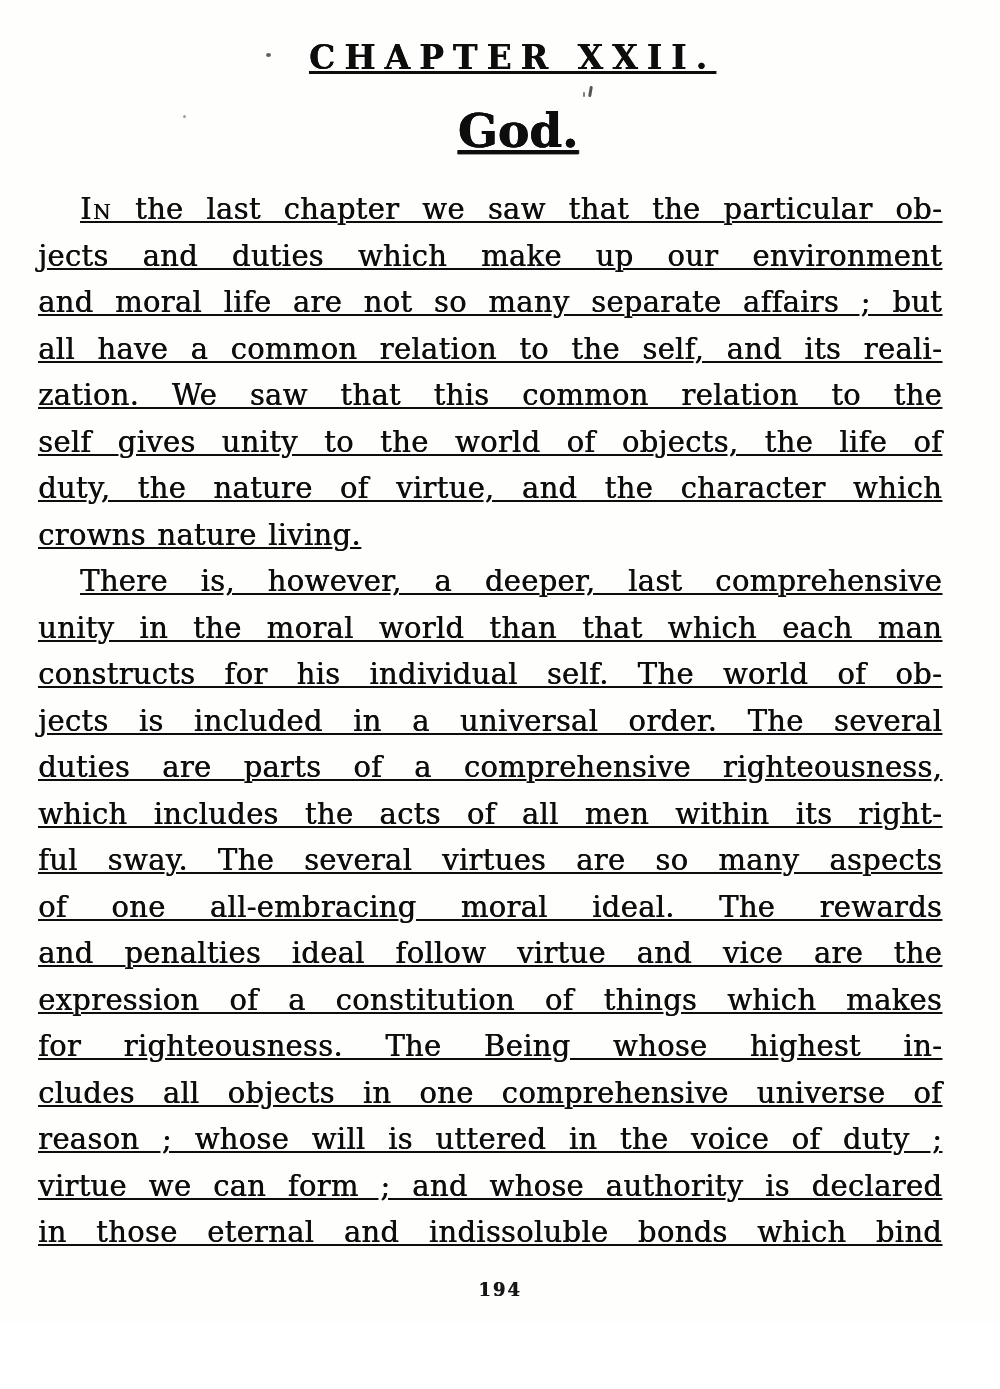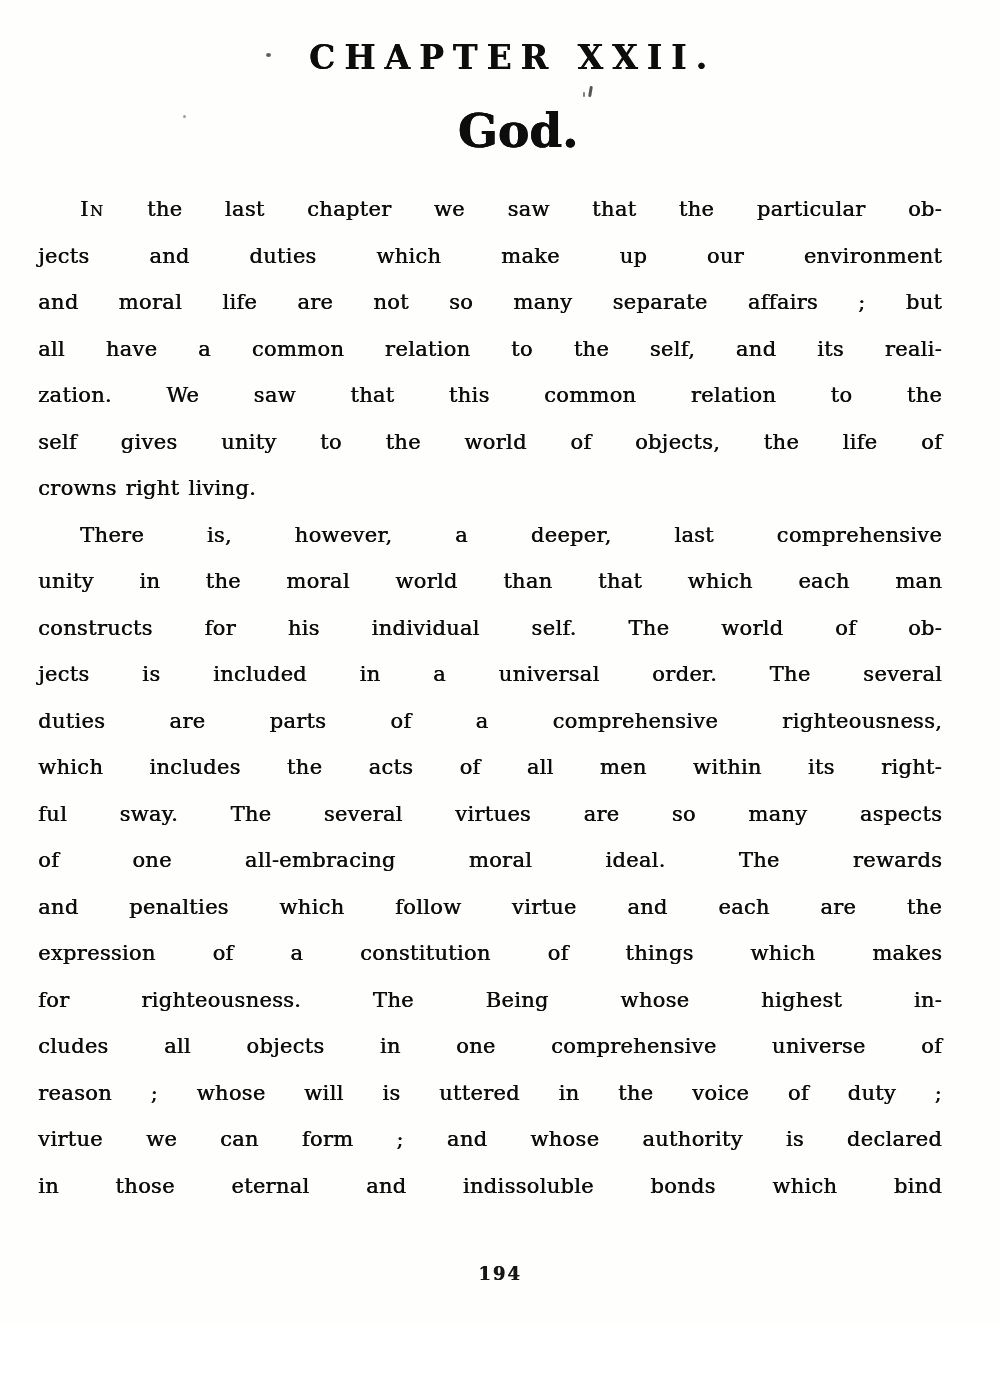--- a/index.html
+++ b/index.html
@@ -8,20 +8,21 @@
     background: #ffffff;
   }
   .page {
     position: relative;
     width: 1000px;
     height: 1324px;
     background: #fefefd;
     font-family: "DejaVu Serif", "Liberation Serif", serif;
     color: #0d0d0d;
     overflow: hidden;
+    text-decoration: underline;
   }
   .chapter-heading {
     margin: 0;
     padding-top: 38px;
     text-align: center;
     font-size: 33px;
     font-weight: bold;
     letter-spacing: 9px;
     text-indent: 9px; 
     transform: translateX(8px);
@@ -31,21 +32,21 @@
     margin: 0;
     padding-top: 26px;
     text-align: center;
     font-size: 47px;
     font-weight: bold;
     transform: translateX(18px);
     text-shadow: 0.6px 0 currentColor, 0 0.4px currentColor;
   }
   .text-block {
     margin: 28px 58px 0 38px;
-    font-size: 21px;
+    font-size: 29px;
     line-height: 46.5px;
   }
   .line {
     text-align: justify;
     text-align-last: justify;
     letter-spacing: 0.3px;
     word-spacing: 2px;
     text-shadow: 0.5px 0 currentColor;
     white-space: normal;
   }
@@ -56,21 +57,21 @@
     text-align-last: left;
   }
   .lead {
     font-variant: small-caps;
     letter-spacing: 1.5px;
   }
   .page-number {
     position: absolute;
     left: 0;
     right: 0;
-    bottom: 40px;
+    bottom: 24px;
     text-align: center;
     font-size: 18px;
     font-weight: bold;
     letter-spacing: 2px;
     color: #161616;
     text-shadow: 0.5px 0 currentColor;
   }
   
   .speck {
     position: absolute;
@@ -97,31 +98,32 @@
   <div class="chapter-title">God.</div>
 
   <div class="text-block">
 
     <div class="line indent"><span class="lead">In</span><span> the last chapter we saw that the particular ob-</span></div>
     <div class="line">jects and duties which make up our environment</div>
     <div class="line">and moral life are not so many separate affairs ; but</div>
     <div class="line">all have a common relation to the self, and its reali-</div>
     <div class="line">zation.  We saw that this common relation to the</div>
     <div class="line">self gives unity to the world of objects, the life of</div>
-    <div class="line left-last">crowns right living.</div>
+    <div class="line">duty, the nature of virtue, and the character which</div>
+    <div class="line left-last">crowns nature living.</div>
 
     <div class="line indent">There is, however, a deeper, last comprehensive</div>
     <div class="line">unity in the moral world than that which each man</div>
     <div class="line">constructs for his individual self.  The world of ob-</div>
     <div class="line">jects is included in a universal order.  The several</div>
     <div class="line">duties are parts of a comprehensive righteousness,</div>
     <div class="line">which includes the acts of all men within its right-</div>
     <div class="line">ful sway.  The several virtues are so many aspects</div>
     <div class="line">of one all-embracing moral ideal.  The rewards</div>
-    <div class="line">and penalties which follow virtue and each are the</div>
+    <div class="line">and penalties ideal follow virtue and vice are the</div>
     <div class="line">expression of a constitution of things which makes</div>
     <div class="line">for righteousness.  The Being whose highest in-</div>
     <div class="line">cludes all objects in one comprehensive universe of</div>
     <div class="line">reason ; whose will is uttered in the voice of duty ;</div>
     <div class="line">virtue we can form ; and whose authority is declared</div>
     <div class="line">in those eternal and indissoluble bonds which bind</div>
 
   </div>
 
   <div class="page-number">194</div>

